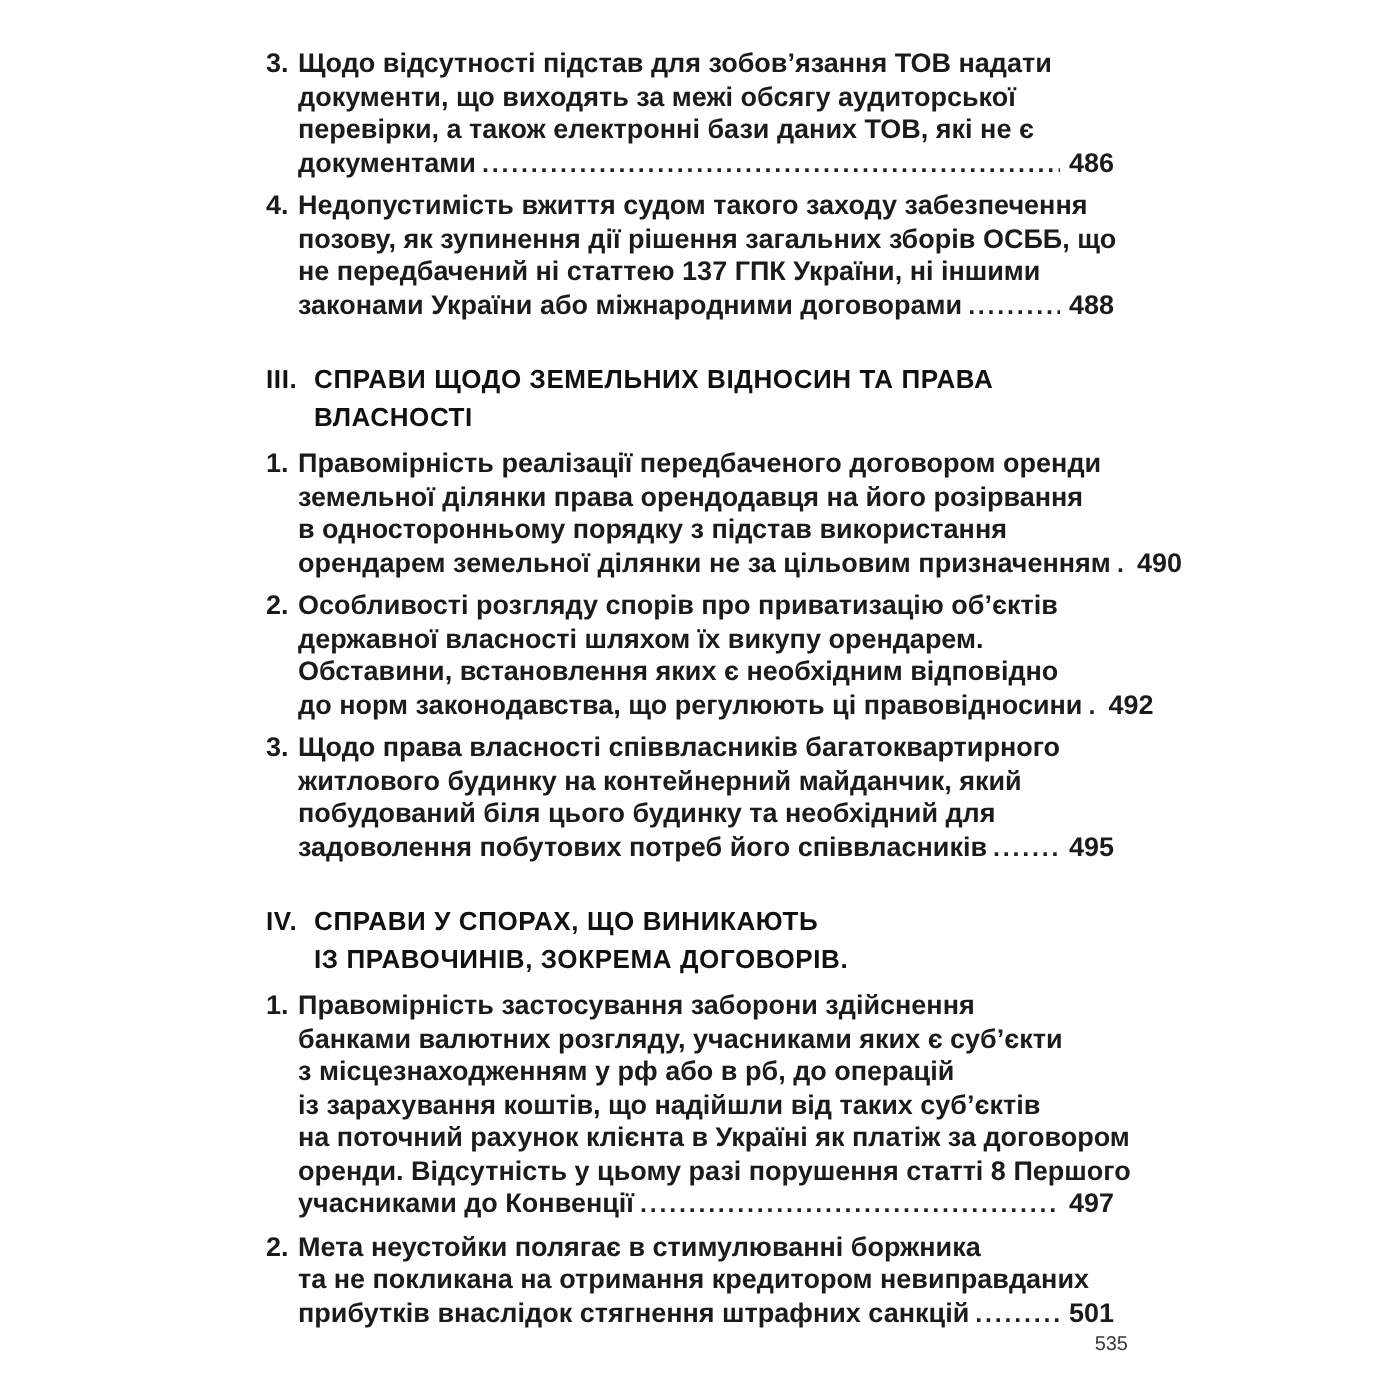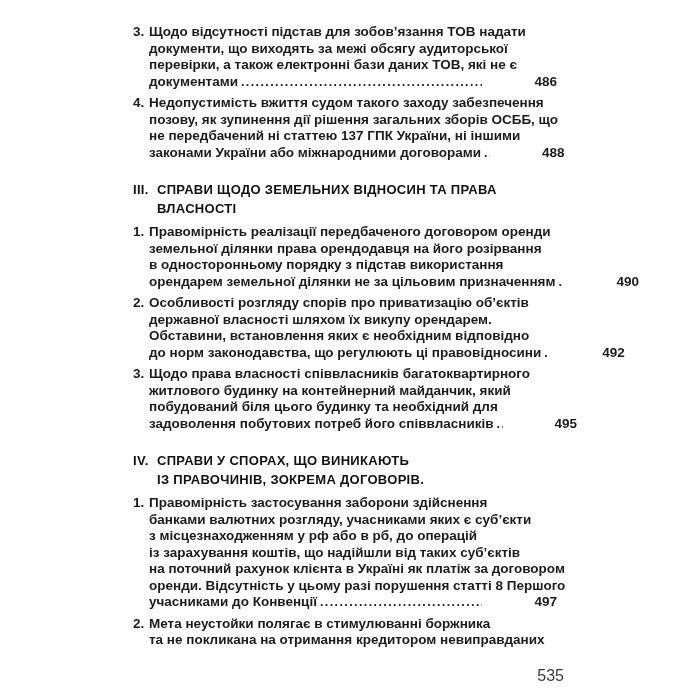--- a/index.html
+++ b/index.html
@@ -60,21 +60,20 @@
   }
   .leader::after {
     content: "..........................................................................................................................";
     letter-spacing: 1.4px;
     font-weight: bold;
     font-size: 12.5px;
     color: #222222;
   }
   .pg {
     flex: 0 0 auto;
-    margin-left: 48px;
   }
   .heading {
     display: flex;
     align-items: flex-start;
     margin: 19px 0 6px 0;
     font-weight: bold;
     font-size: 13px;
     line-height: 19px;
     letter-spacing: 0.3px;
     color: #111111;
@@ -88,21 +87,21 @@
   }
   .heading .line {
     white-space: nowrap;
   }
   .footer-page {
     position: absolute;
     top: 667px;
     left: 133px;
     width: 431px;
     text-align: right;
-    font-size: 16px;
+    font-size: 10px;
     font-weight: normal;
     color: #3a3a3a;
   }
 </style>
 </head>
 <body>
 
 <div class="page">
   <div class="content">
       <div class="entry">
@@ -198,17 +197,22 @@
             <span class="leader"></span>
             <span class="pg">497</span>
           </div>
         </div>
       </div>
       <div class="entry">
         <span class="num">2.</span>
         <div class="lines">
           <div class="line">Мета неустойки полягає в стимулюванні боржника</div>
           <div class="line">та не покликана на отримання кредитором невиправданих</div>
+          <div class="line-last">
+            <span class="txt">прибутків внаслідок стягнення штрафних санкцій</span>
+            <span class="leader"></span>
+            <span class="pg">501</span>
+          </div>
         </div>
       </div>
     </div>
   <div class="footer-page">535</div>
 </div>
 
 </body></html>

